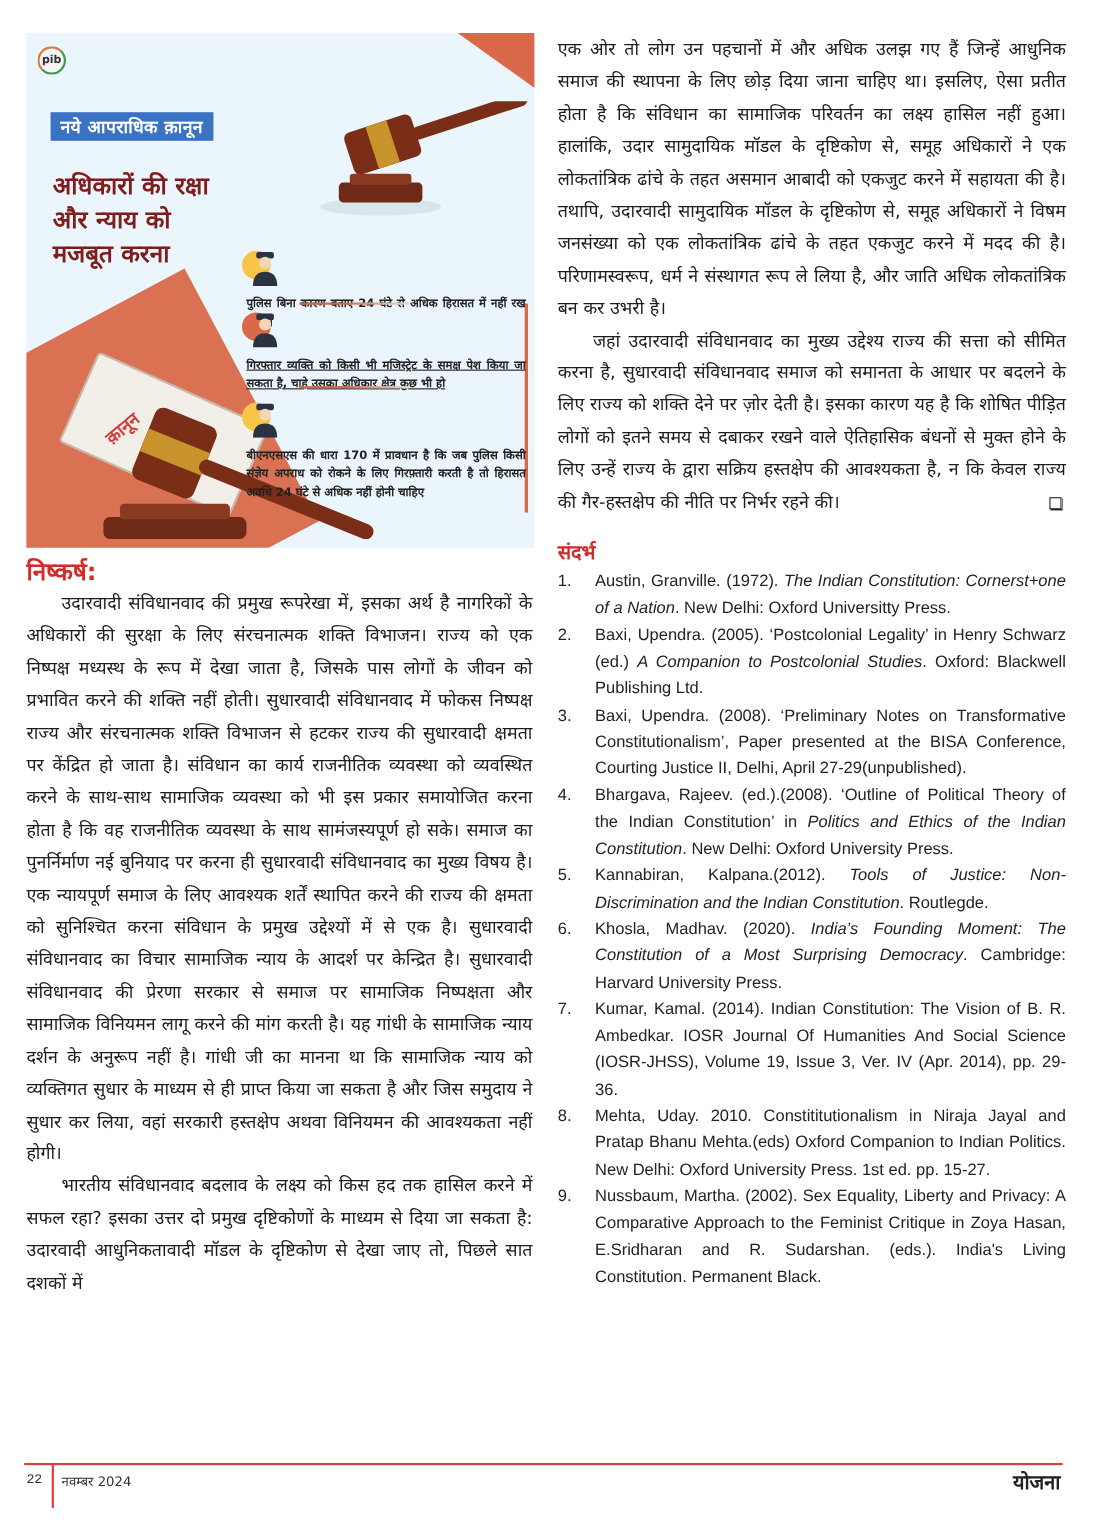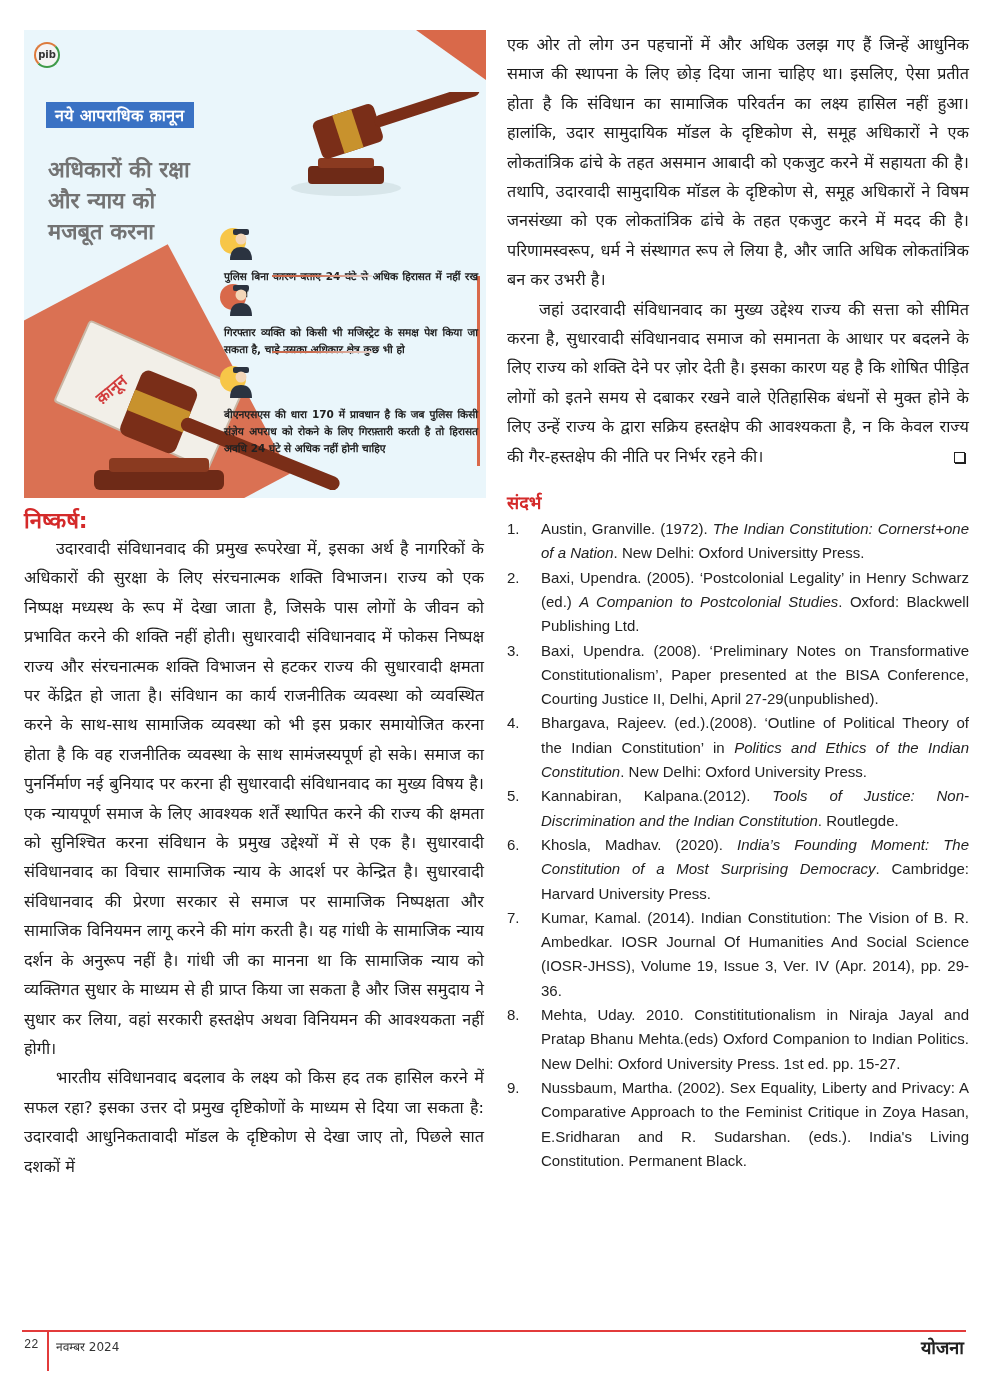--- a/index.html
+++ b/index.html
@@ -20,21 +20,21 @@
     border-radius: 50%; background: #f4f4f4;
     border: 2px solid #dd7a3b; border-right-color: #3e9a48; border-bottom-color: #3e9a48;
     font-size: 10px; font-weight: bold; color: #333; text-align: center; line-height: 22px;
   }
   .info-tag {
     position: absolute; left: 22px; top: 72px; background: #3a72c4; color: #fff;
     font-size: 16px; font-weight: bold; padding: 2px 9px; letter-spacing: 0.3px;
   }
   .info-heading {
     position: absolute; left: 24px; top: 124px; width: 200px;
-    color: #737373; font-size: 22px; font-weight: bold; line-height: 31px;
+    color: #7f1d1d; font-size: 22px; font-weight: bold; line-height: 31px;
   }
   .info-shadow-band {
     position: absolute; left: -40px; top: 260px; width: 260px; height: 260px;
     background: #d9694a; transform: rotate(-28deg); opacity: 0.95;
   }
   .gavel-top { position: absolute; left: 262px; top: 62px; width: 200px; height: 110px; }
   .gavel-bottom { position: absolute; left: 10px; top: 290px; width: 320px; height: 170px; }
   .info-book {
     position: absolute; left: 40px; top: 320px; width: 170px; height: 90px;
     background: #f2efe8; border: 2px solid #c9b7a6; transform: rotate(24deg);
@@ -126,21 +126,21 @@
       <svg viewBox="0 0 34 34" width="34" height="34" style="position:absolute;left:0;top:0;">
         <rect x="9" y="3" width="16" height="6" rx="2" fill="#2b3340"></rect>
         <circle cx="17" cy="13" r="5.5" fill="#f3d6b8"></circle>
         <path d="M6 34 Q6 21 17 21 Q28 21 28 34 Z" fill="#2b3340"></path>
       </svg>
     </div>
     <div class="point-text">पुलिस बिना कारण बताए 24 घंटे से अधिक हिरासत में नहीं रख सकती</div>
   </div>
   <div class="point-divider" style="top:245px;"></div>
 
-  <div class="info-point" style="top:252px;">
+  <div class="info-point" style="top:252px;text-decoration:underline;">
     <div class="police-icon">
       <div class="police-circle" style="background:#d9694a;"></div>
       <svg viewBox="0 0 34 34" width="34" height="34" style="position:absolute;left:0;top:0;">
         <rect x="9" y="3" width="16" height="6" rx="2" fill="#2b3340"></rect>
         <circle cx="17" cy="13" r="5.5" fill="#f3d6b8"></circle>
         <path d="M6 34 Q6 21 17 21 Q28 21 28 34 Z" fill="#2b3340"></path>
       </svg>
     </div>
     <div class="point-text">गिरफ्तार व्यक्ति को किसी भी मजिस्ट्रेट के समक्ष पेश किया जा सकता है, चाहे उसका अधिकार क्षेत्र कुछ भी हो</div>
   </div>

